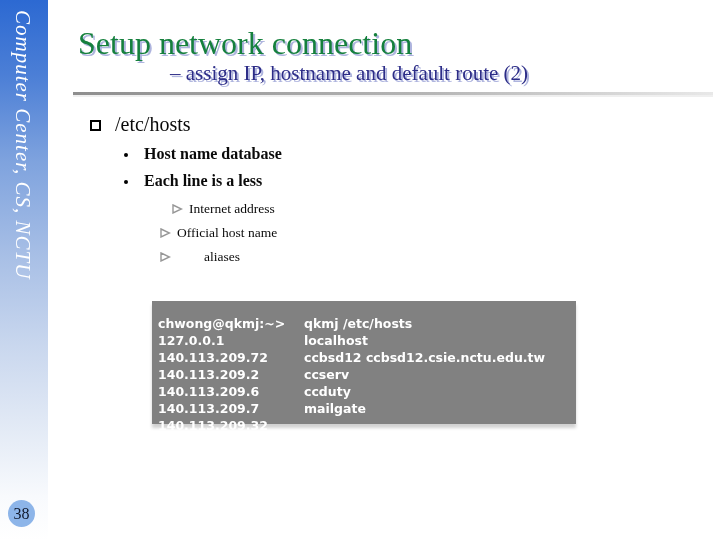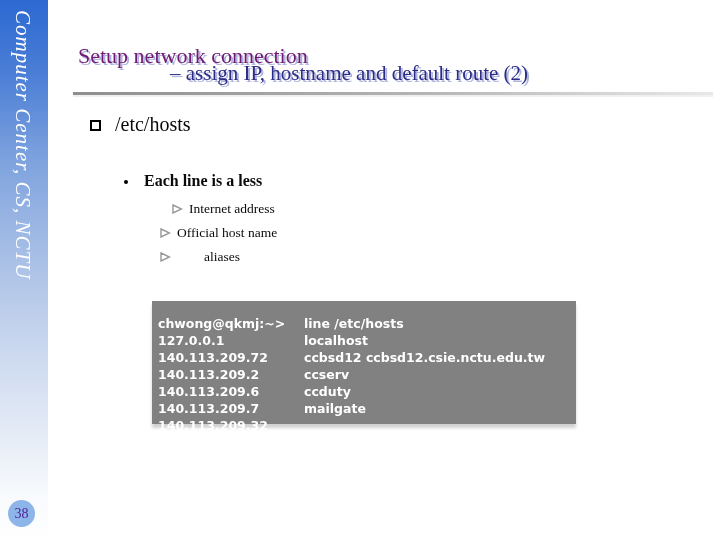--- a/index.html
+++ b/index.html
@@ -30,32 +30,31 @@
     color: #ffffff;
     white-space: nowrap;
   }
 
   .page-badge {
     position: absolute; left: 8px; top: 500px;
     width: 27px; height: 27px;
     border-radius: 50%;
     background: #8db5e9;
     display: flex; align-items: center; justify-content: center;
-    color: #4c1d95;
+    color: #0f172a;
     font-family: "Liberation Serif", serif;
-    font-size: 14px;
+    font-size: 16px;
   }
 
   .title {
     position: absolute; left: 78px; top: 25px;
-    font-size: 22px;
-    color: #701a75;
+    font-size: 32px;
+    color: #15803d;
     text-shadow: 2px 2px 0 #aeb4de;
     white-space: nowrap;
-    margin-top: 18px;
   }
   .subtitle {
     position: absolute; left: 170px; top: 61px;
     font-size: 21px;
     color: #2c2c87;
     text-shadow: 2px 2px 0 #aeb4de;
     white-space: nowrap;
   }
   .title-rule {
     position: absolute; left: 73px; top: 92px;
@@ -123,20 +122,24 @@
 
   <div class="title">Setup network connection</div>
   <div class="subtitle">– assign IP, hostname and default route (2)</div>
   <div class="title-rule"></div>
 
   <div class="bullet-row l1">
     <span class="sq"></span>
     <span class="txt">/etc/hosts</span>
   </div>
 
+  <div class="bullet-row l2a">
+    <span class="dot"></span>
+    <span class="l2-txt">Host name database</span>
+  </div>
   <div class="bullet-row l2b">
     <span class="dot"></span>
     <span class="l2-txt">Each line is a less</span>
   </div>
 
   <div class="bullet-row l3a">
     <span class="arrow-ic">
       <svg width="11" height="10" viewBox="0 0 11 10">
           <path d="M1 1 L9.5 5 L1 9 Z" fill="none" stroke="#979797" stroke-width="1.4"></path>
         </svg>
@@ -156,21 +159,21 @@
       <svg width="11" height="10" viewBox="0 0 11 10">
           <path d="M1 1 L9.5 5 L1 9 Z" fill="none" stroke="#979797" stroke-width="1.4"></path>
         </svg>
     </span>
     <span class="l3-txt">aliases</span>
   </div>
 
   <div class="terminal">
     <div class="t-row">
       <span class="t-c1">chwong@qkmj:~&gt;</span>
-      <span class="t-c2">line /etc/hosts</span>
+      <span class="t-c2">qkmj /etc/hosts</span>
     </div>
     <div class="t-row">
       <span class="t-c1">127.0.0.1</span>
       <span class="t-c2">localhost</span>
     </div>
     <div class="t-row">
       <span class="t-c1">140.113.209.72</span>
       <span class="t-c2">ccbsd12 ccbsd12.csie.nctu.edu.tw</span>
     </div>
     <div class="t-row">

